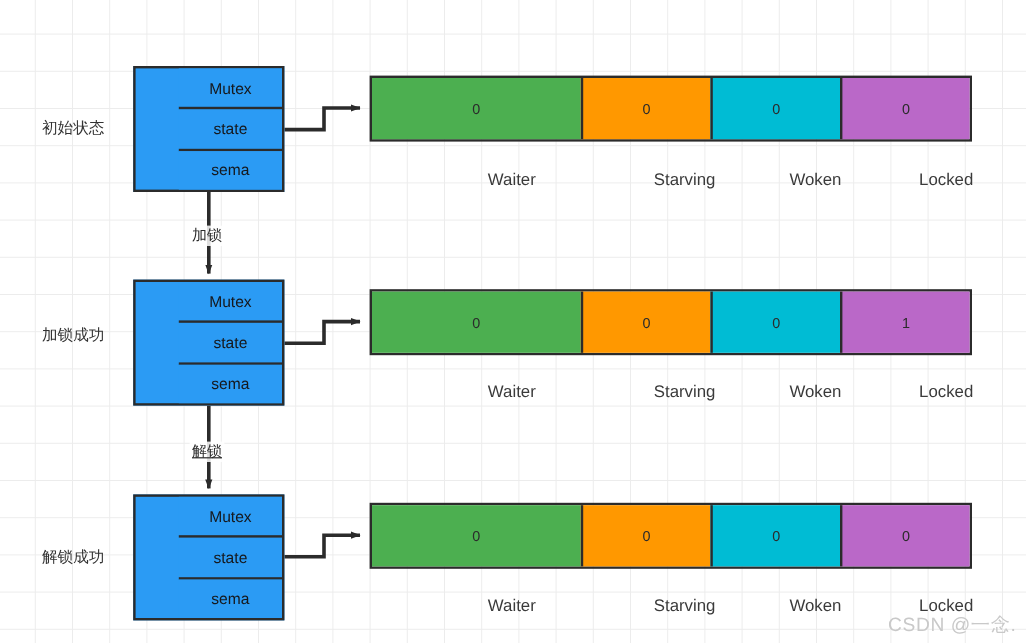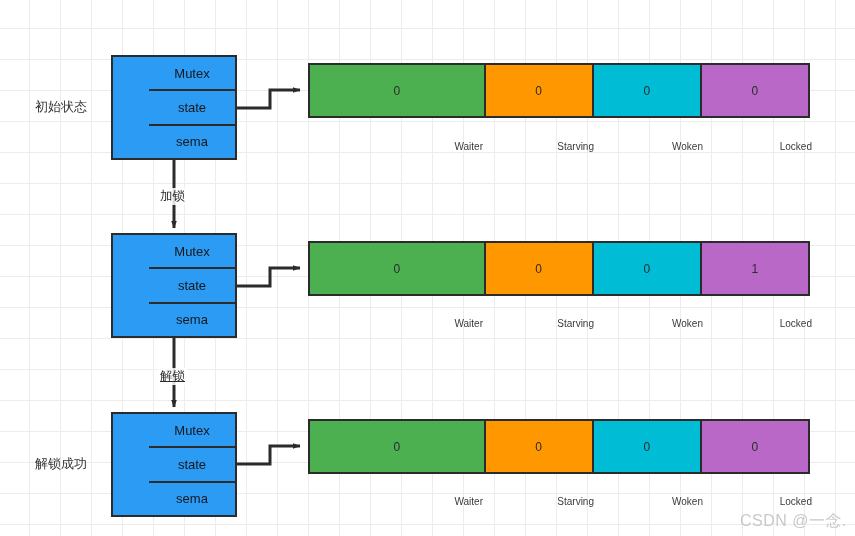--- a/index.html
+++ b/index.html
@@ -79,24 +79,25 @@
     height: 100%;
   }
   .seg + .seg { border-left: 2px solid #2b2b2b; }
   .seg-waiter   { background: #4caf50; }
   .seg-starving { background: #ff9800; }
   .seg-woken    { background: #00bcd4; }
   .seg-locked   { background: #ba68c8; }
   
   .field-caption {
     position: absolute;
-    font-size: 10px;
+    font-size: 14px;
     color: #3a3a3a;
-    text-align: right;
-    white-space: nowrap;
+    text-align: center;
+    white-space: nowrap;
+    margin-left: 31px;
   }
   
   .connector { position: absolute; left: 0; top: 0; width: 855px; height: 536px; pointer-events: none; }
   
   .trans-label {
     position: absolute;
     font-size: 12.5px;
     color: #2b2b2b;
     background: rgba(255,255,255,0.85);
     padding: 0 2px;
@@ -161,20 +162,21 @@
     <div class="seg seg-locked" style="width:109px;">0</div>
   </div>
 
   <div class="field-caption" style="left:308px; top:141px; width:175px;">Waiter</div>
   <div class="field-caption" style="left:485px; top:141px; width:109px;">Starving</div>
   <div class="field-caption" style="left:594px; top:141px; width:109px;">Woken</div>
   <div class="field-caption" style="left:703px; top:141px; width:109px;">Locked</div>
 
   <div class="trans-label" style="left:158px; top:188px;">加锁</div>
 
+  <div class="row-label" style="top:270px;">加锁成功</div>
 
   <div class="mutex-box" style="top:233px;">
     <div class="mutex-cell">Mutex</div>
     <div class="mutex-cell mid">state</div>
     <div class="mutex-cell">sema</div>
   </div>
 
   <div class="state-bar" style="left:308px; top:241px; width:502px;">
     <div class="seg seg-waiter" style="width:175px;">0</div>
     <div class="seg seg-starving" style="width:109px;">0</div>

